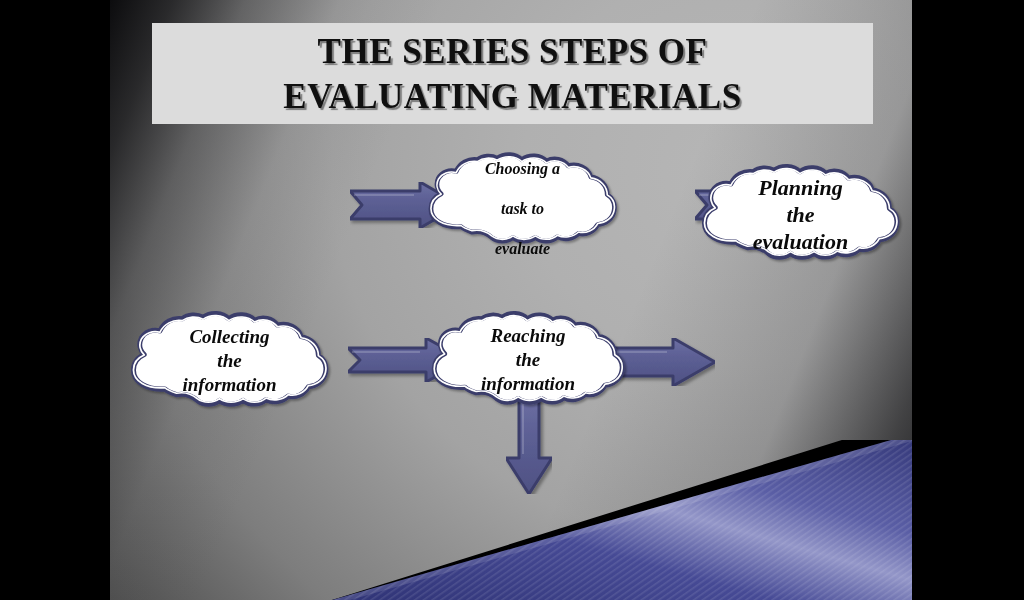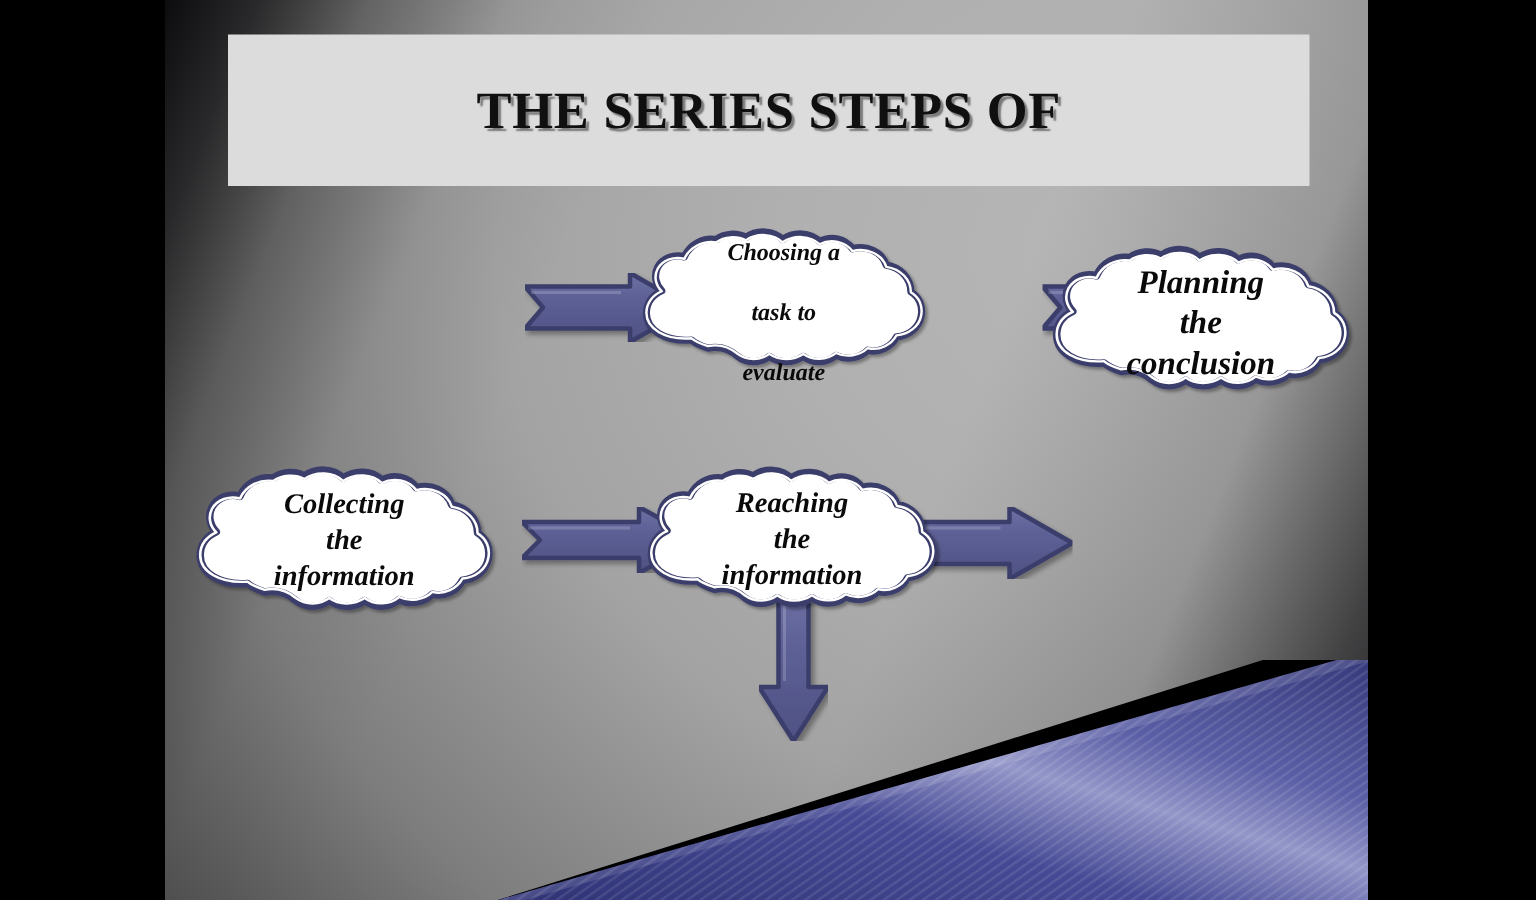--- a/index.html
+++ b/index.html
@@ -173,20 +173,21 @@
       <polygon points="222,160 802,-22 802,2 292,160" fill="#000000"></polygon>
 
       <polygon points="222,160 802,-6 802,160" fill="url(#gDecoBlue)"></polygon>
       <polygon points="222,160 802,-6 802,160" fill="url(#pStripe)"></polygon>
 
       <polygon points="222,160 802,-6 802,1 240,160" fill="rgba(255,255,255,0.12)"></polygon>
     </svg>
 
     <div id="title-box">
       <span class="title-line">THE SERIES STEPS OF</span>
+      <span class="title-line">EVALUATING MATERIALS</span>
     </div>
 
     <svg width="0" height="0" style="position:absolute" aria-hidden="true">
       <defs>
 
         <path id="cloudPath" d="
           M 60,104
           C 34,106 16,94 16,78
           C 16,68 22,60 31,56
           C 25,50 23,41 27,33
@@ -267,21 +268,21 @@
     </div>
 
     <div class="cloud" style="left:583px; top:151px; width:215px; height:126px;">
       <svg width="215" height="126" viewBox="0 0 300 130">
         <use href="#cloudPath" fill="#ffffff" stroke="#3b3d6b" stroke-width="7" stroke-linejoin="round" filter="url(#fShadow)"></use>
         <use href="#cloudPath" fill="none" stroke="#ffffff" stroke-width="2.4" stroke-linejoin="round" transform="translate(0,3) scale(1,0.955)"></use>
       </svg>
       <div class="cloud-text sz-lg">
         <span class="ln">Planning</span>
         <span class="ln">the</span>
-        <span class="ln">conclusion</span>
+        <span class="ln">evaluation</span>
       </div>
     </div>
 
     <div class="cloud" style="left:12px; top:300px; width:215px; height:122px;text-decoration:underline;">
       <svg width="215" height="122" viewBox="0 0 300 130">
         <use href="#cloudPath" fill="#ffffff" stroke="#3b3d6b" stroke-width="7" stroke-linejoin="round" filter="url(#fShadow)"></use>
         <use href="#cloudPath" fill="none" stroke="#ffffff" stroke-width="2.4" stroke-linejoin="round" transform="translate(0,3) scale(1,0.955)"></use>
       </svg>
       <div class="cloud-text sz-md">
         <span class="ln">Collecting</span>

